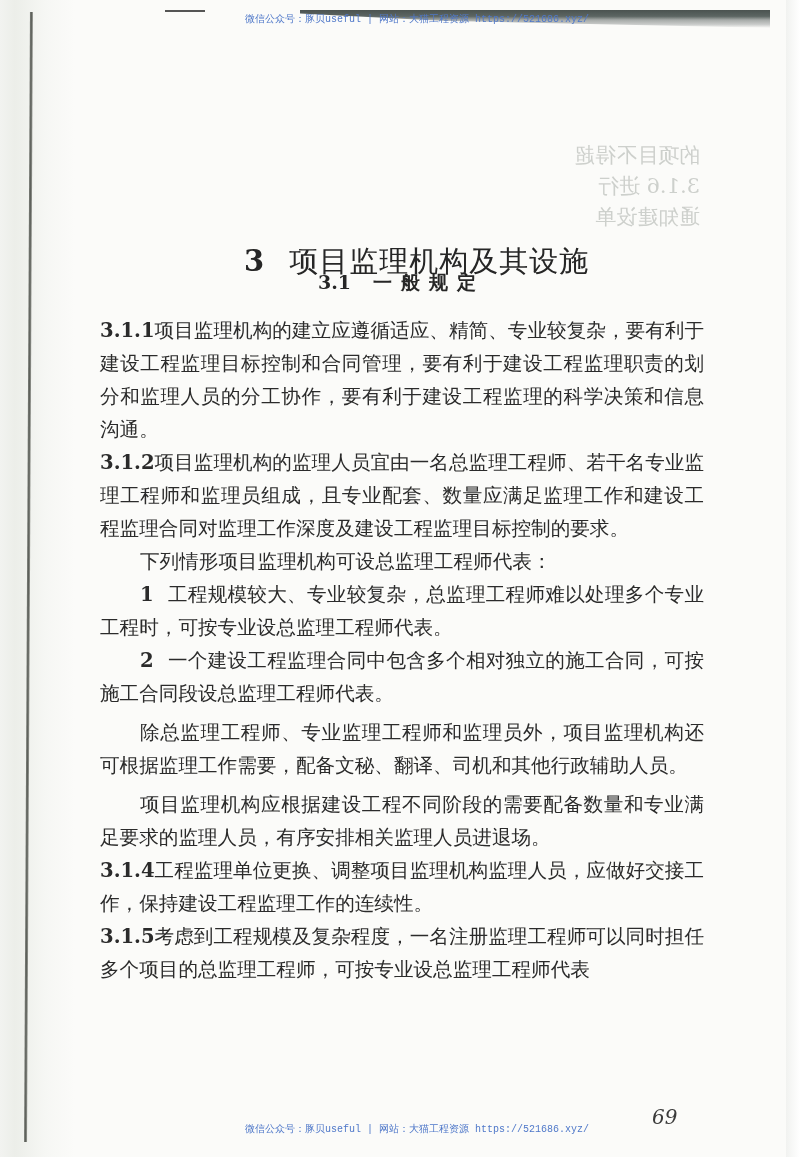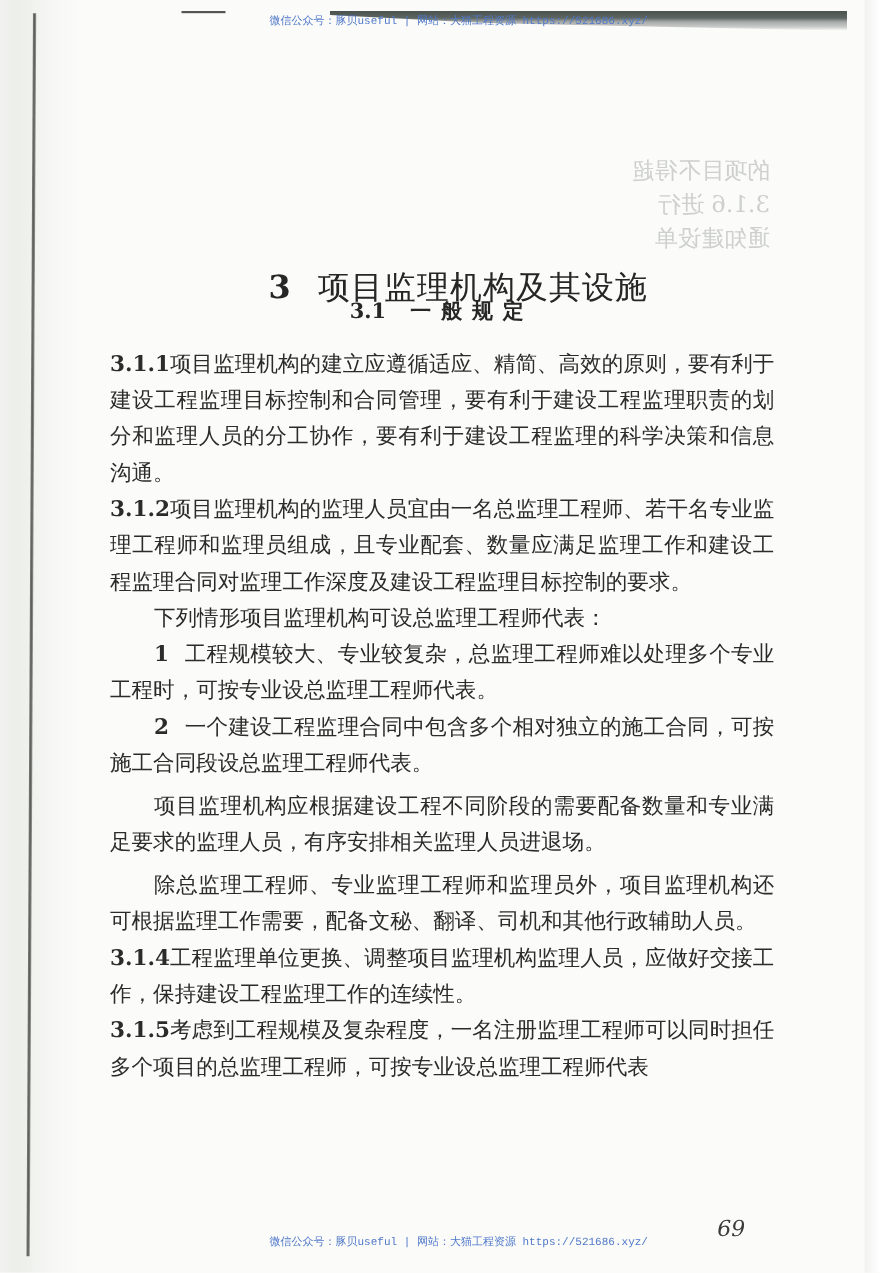--- a/index.html
+++ b/index.html
@@ -144,34 +144,34 @@
 <div class="chapter-title">
   <span class="num">3</span><span>项目监理机构及其设施</span>
 </div>
 
 <div class="section-title">
   <span class="num">3.1</span><span class="txt">一般规定</span>
 </div>
 
 <div class="body-text">
   <p class="para">
-    <span class="clause-no">3.1.1</span><span>项目监理机构的建立应遵循适应、精简、高效的原则，要有利于建设工程监理目标控制和合同管理，要有利于建设工程监理职责的划分和监理人员的分工协作，要有利于建设工程监理的科学决策和信息沟通。</span>
+    <span class="clause-no">3.1.1</span><span>项目监理机构的建立应遵循适应、精简、专业较复杂，要有利于建设工程监理目标控制和合同管理，要有利于建设工程监理职责的划分和监理人员的分工协作，要有利于建设工程监理的科学决策和信息沟通。</span>
   </p>
   <p class="para">
     <span class="clause-no">3.1.2</span><span>项目监理机构的监理人员宜由一名总监理工程师、若干名专业监理工程师和监理员组成，且专业配套、数量应满足监理工作和建设工程监理合同对监理工作深度及建设工程监理目标控制的要求。</span>
   </p>
   <p class="para indent">下列情形项目监理机构可设总监理工程师代表：</p>
   <p class="para indent">
     <span class="item-no">1</span><span>工程规模较大、专业较复杂，总监理工程师难以处理多个专业工程时，可按专业设总监理工程师代表。</span>
   </p>
   <p class="para indent">
     <span class="item-no">2</span><span>一个建设工程监理合同中包含多个相对独立的施工合同，可按施工合同段设总监理工程师代表。</span>
   </p>
+  <p class="para indent gap">除总监理工程师、专业监理工程师和监理员外，项目监理机构还可根据监理工作需要，配备文秘、翻译、司机和其他行政辅助人员。</p>
   <p class="para indent gap">项目监理机构应根据建设工程不同阶段的需要配备数量和专业满足要求的监理人员，有序安排相关监理人员进退场。</p>
-  <p class="para indent gap">除总监理工程师、专业监理工程师和监理员外，项目监理机构还可根据监理工作需要，配备文秘、翻译、司机和其他行政辅助人员。</p>
   <p class="para">
     <span class="clause-no">3.1.4</span><span>工程监理单位更换、调整项目监理机构监理人员，应做好交接工作，保持建设工程监理工作的连续性。</span>
   </p>
   <p class="para">
     <span class="clause-no">3.1.5</span><span>考虑到工程规模及复杂程度，一名注册监理工程师可以同时担任多个项目的总监理工程师，可按专业设总监理工程师代表</span>
   </p>
 </div>
 
 <div class="page-number">69</div>
 <div class="watermark bottom">微信公众号：豚贝useful  |  网站：大猫工程资源 https://521686.xyz/</div>

